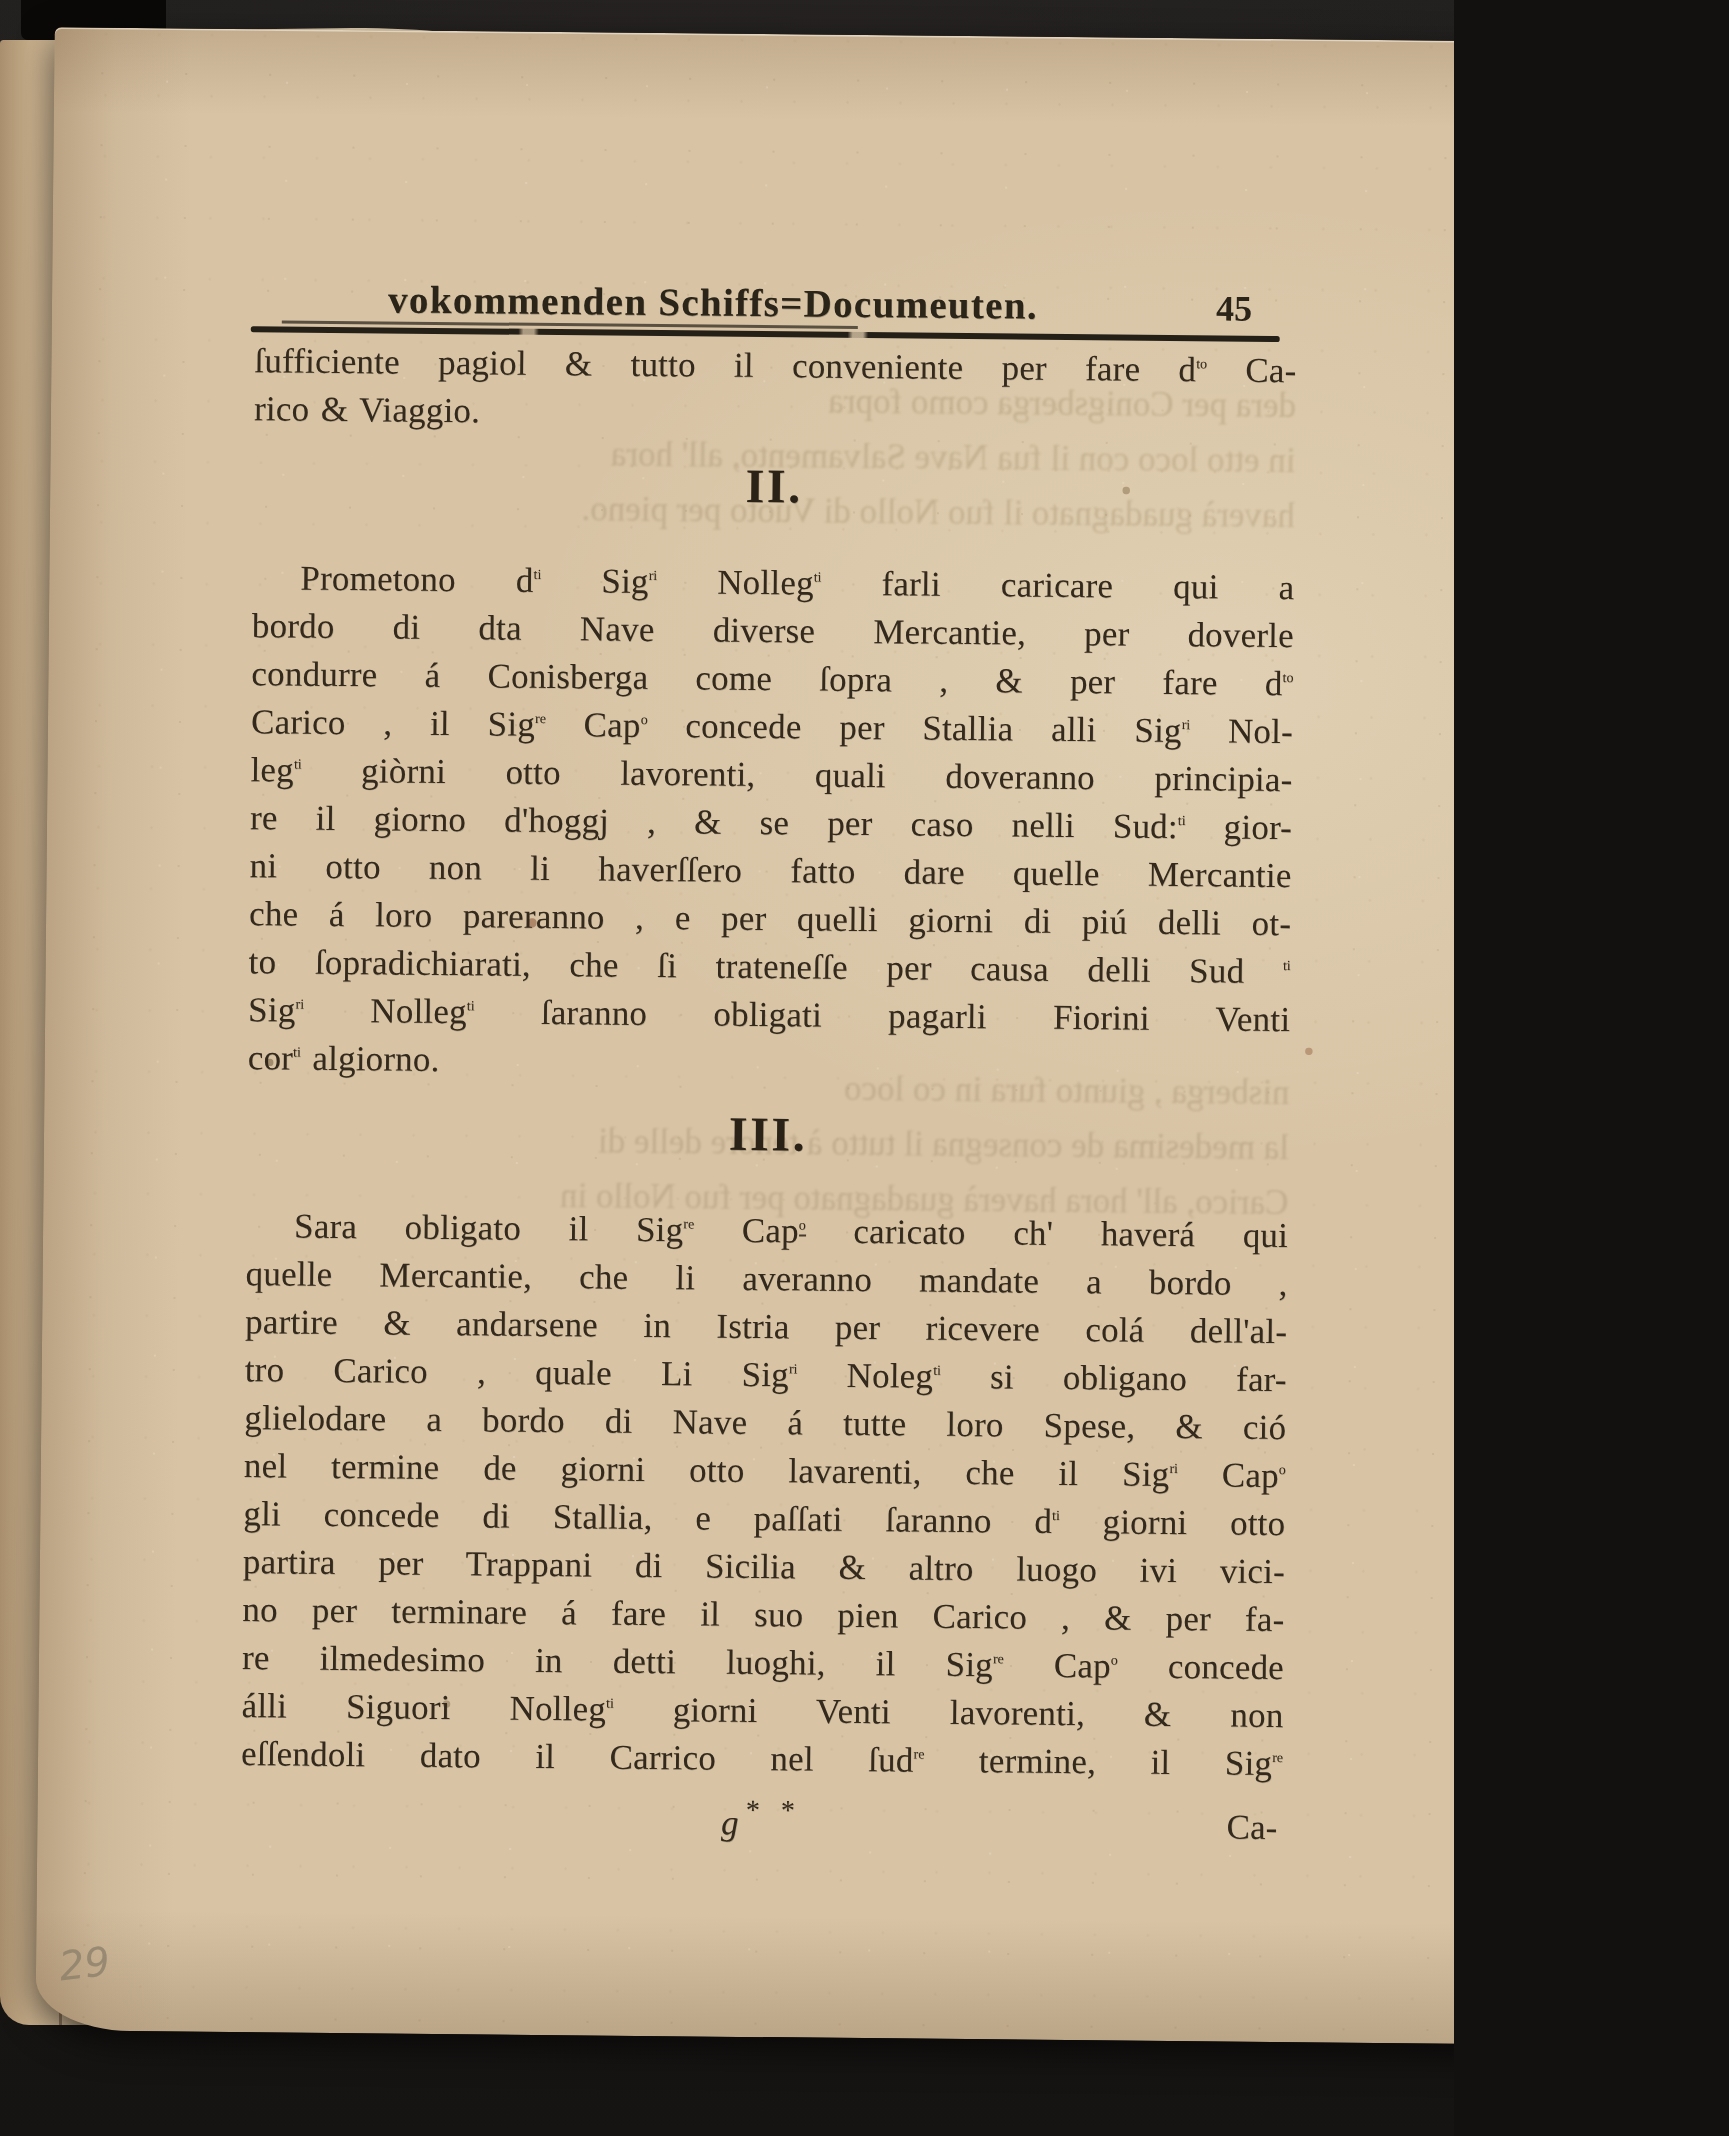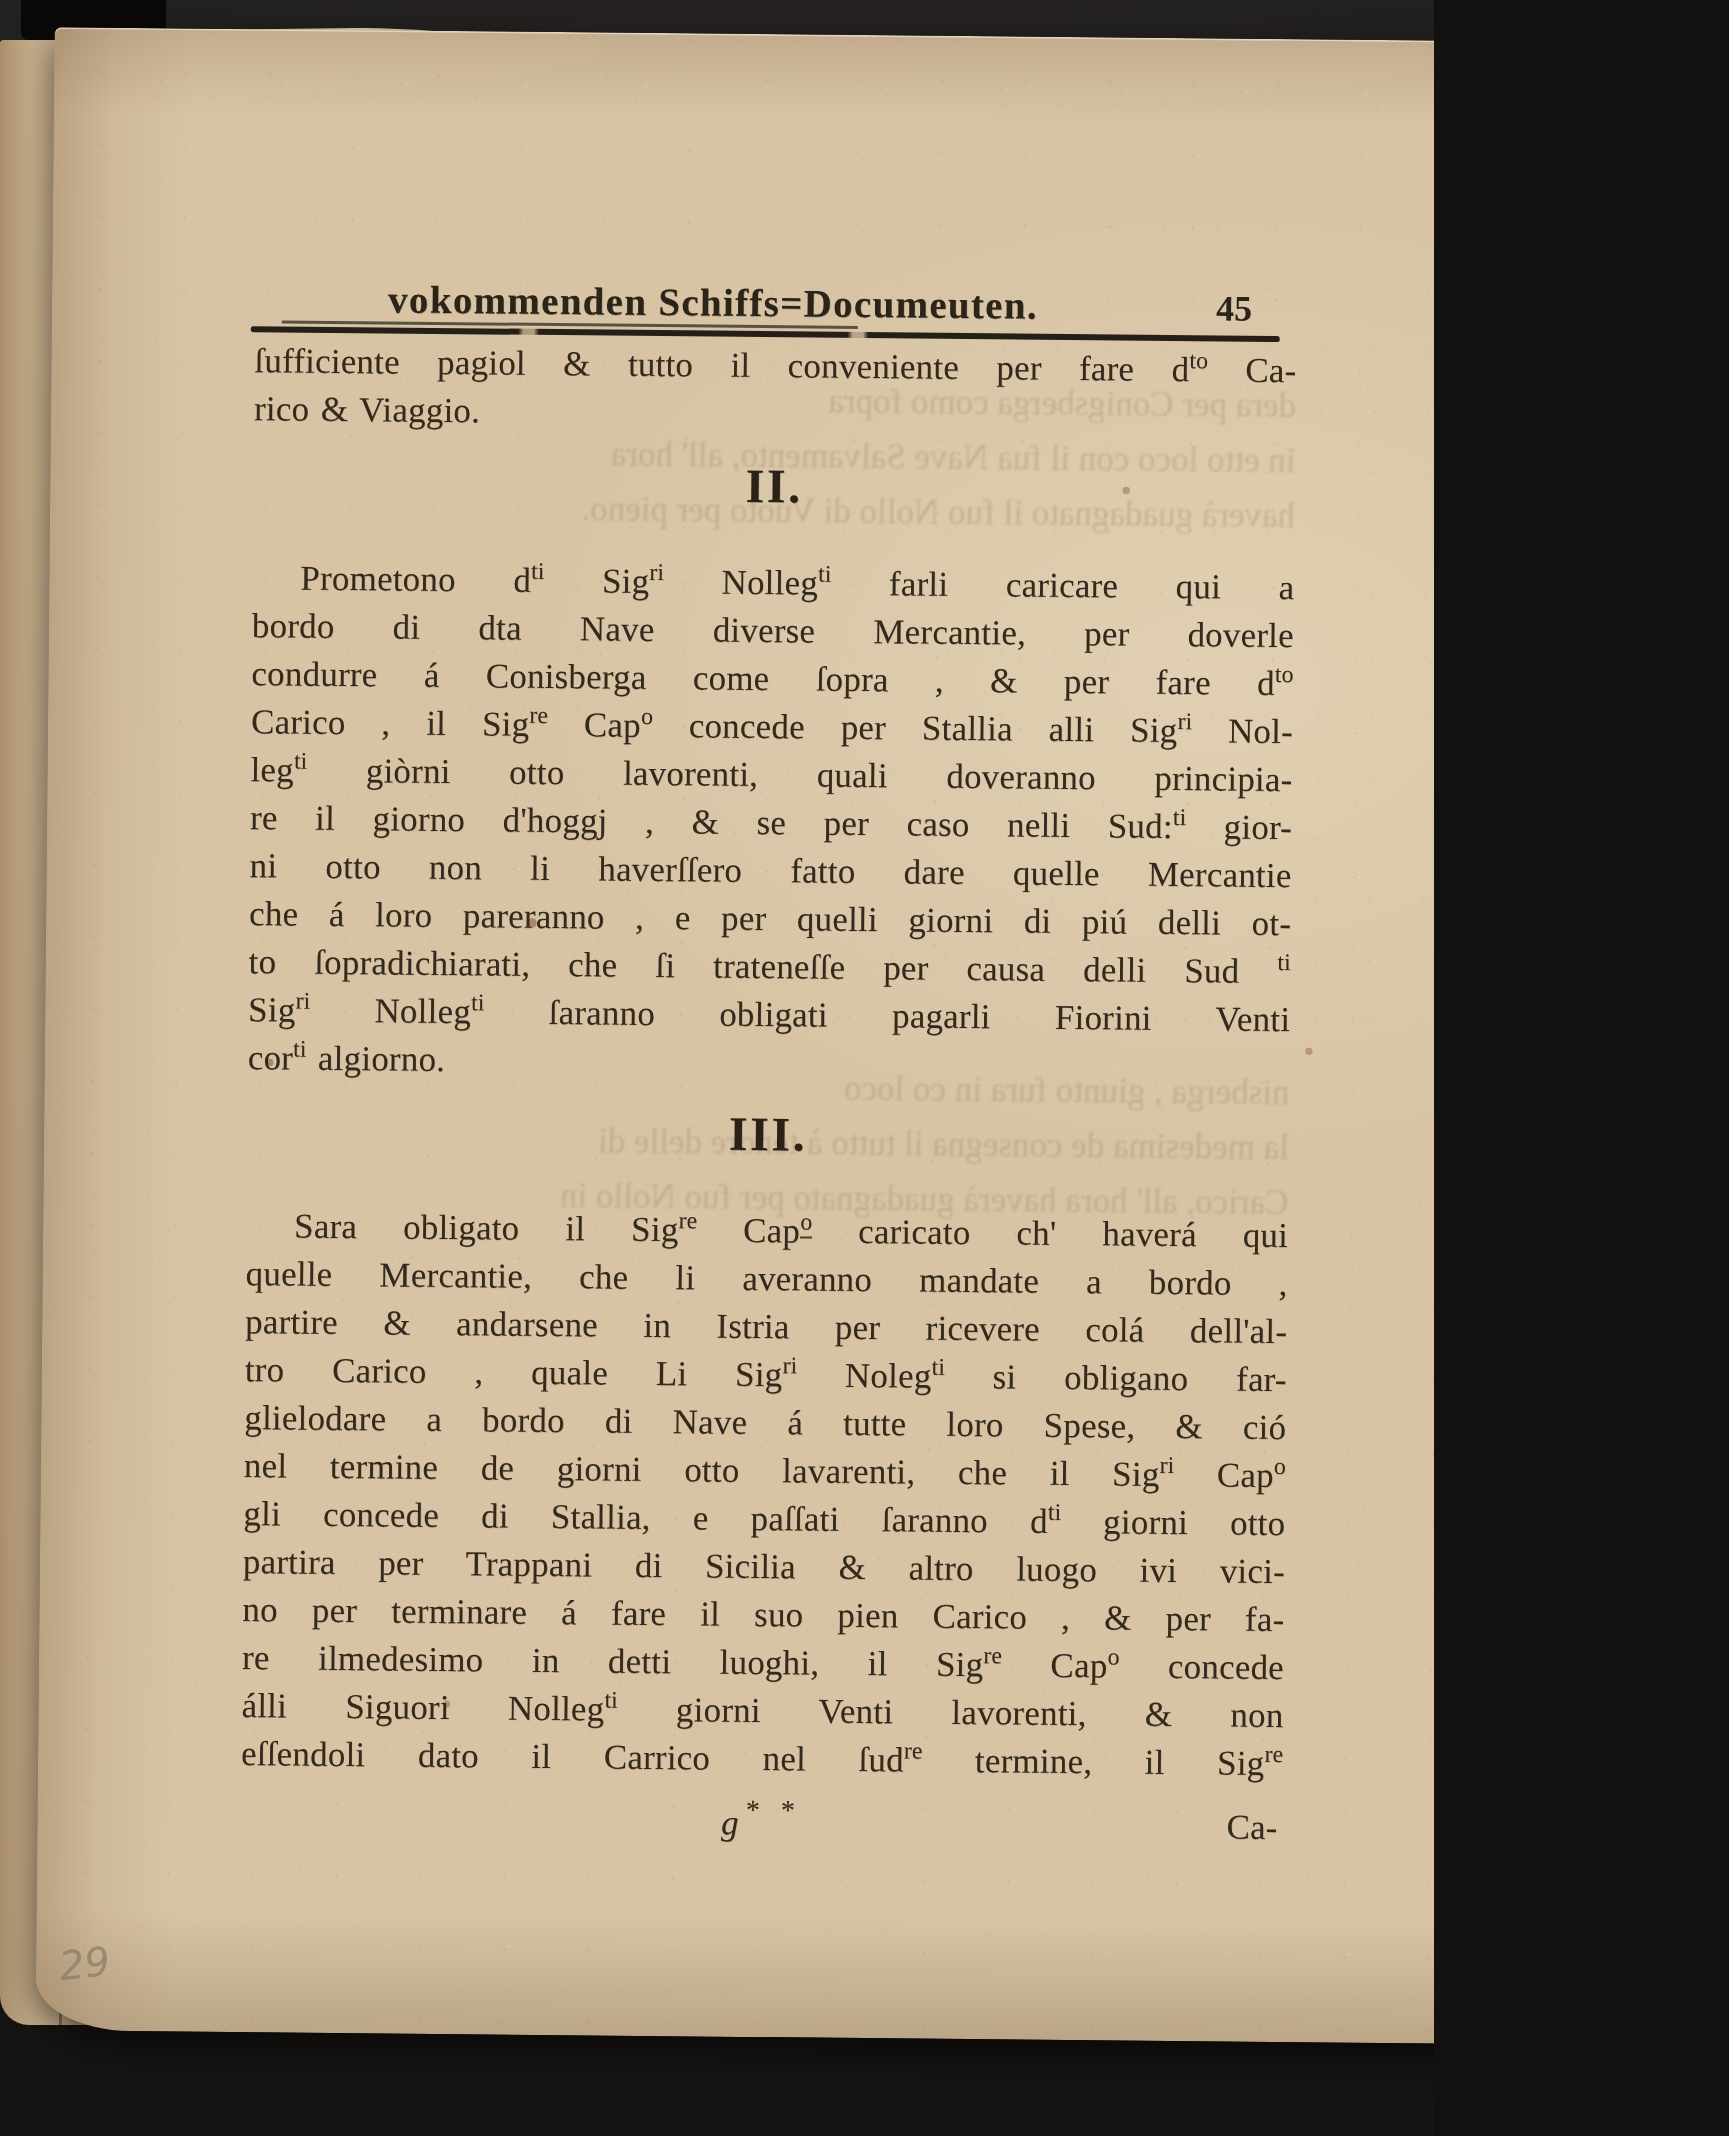--- a/index.html
+++ b/index.html
@@ -2,20 +2,21 @@
 <html style="font-size:14px"><head>
 <meta charset="utf-8">
 <style>
   html,body{margin:0;padding:0;background:#131110;}
   .scene{
     position:relative;width:1434px;height:2137px;overflow:hidden;
     background:
       radial-gradient(1384px 865px at 50% 10%, #262322 0%, rgba(38,35,34,0) 60%),
       linear-gradient(180deg,#232020 0%,#1b1917 40%,#161413 100%);
     font-family:"Liberation Serif","DejaVu Serif",serif;
+    padding-left:20px;
   }
   
   .clip{position:absolute;left:21px;top:0;width:145px;height:40px;background:#0a0908;border-radius:0 0 10.4px 7px;}
   
   .under-page{
     position:absolute;left:0;top:40px;width:99px;height:1985px;
     background:linear-gradient(90deg,#a98f6d 0%,#c6ad8a 30%,#d2ba98 62%,#a18763 100%);
     border-radius:3.5px 0 0 29px;
   }
   .crease{position:absolute;left:59px;top:0;width:2.6px;height:100%;background:linear-gradient(180deg,rgba(82,56,32,.55),rgba(82,56,32,.25) 60%,rgba(82,56,32,.5));}
@@ -77,21 +78,21 @@
   .rule::before{content:"";position:absolute;left:3%;top:-6px;width:56%;height:2.6px;background:rgba(36,31,23,.7);}
   
   .body-col{position:absolute;left:203px;top:308px;width:1042px;color:#33291c;}
   .line{
     font-size:35px;line-height:48px;height:48px;white-space:normal;
     text-align:justify;word-spacing:2.6px;letter-spacing:0.2px;
     text-shadow:0.4px 0.6px 0 rgba(51,41,28,.22);overflow:visible;
   }
   .line.j{text-align-last:justify;}
   .line.ind{text-indent:48px;}
-  .sup,.supu{font-size:24px;vertical-align:13px;line-height:0;letter-spacing:0;}
+  .sup,.supu{font-size:14px;vertical-align:13px;line-height:0;letter-spacing:0;}
   .supu{border-bottom:2.6px solid rgba(45,36,26,.85);padding-bottom:1.7px;}
   .sec-heading{
     margin:22.5px 0 48px 0;text-align:center;font-size:48px;line-height:50px;
     font-weight:700;letter-spacing:2.6px;color:#2b2217;
     text-shadow:0.5px 0.7px 0 rgba(43,34,23,.3);
   }
   .catchline{
     display:grid;grid-template-columns:1fr auto 1fr;align-items:baseline;
     font-size:35px;line-height:50px;margin-top:1.7px;color:#33291c;
     text-shadow:0.4px 0.6px 0 rgba(51,41,28,.22);

